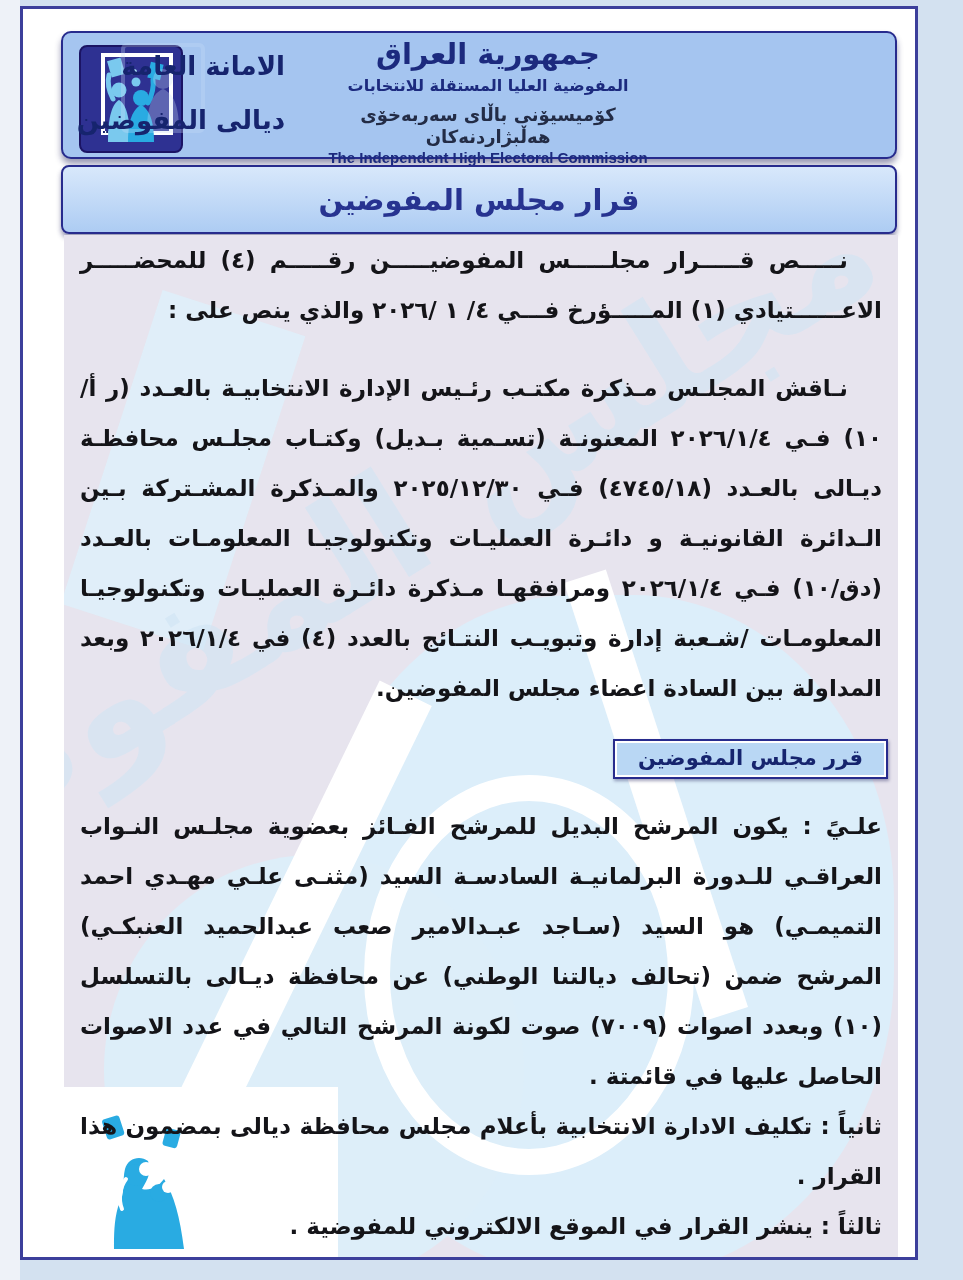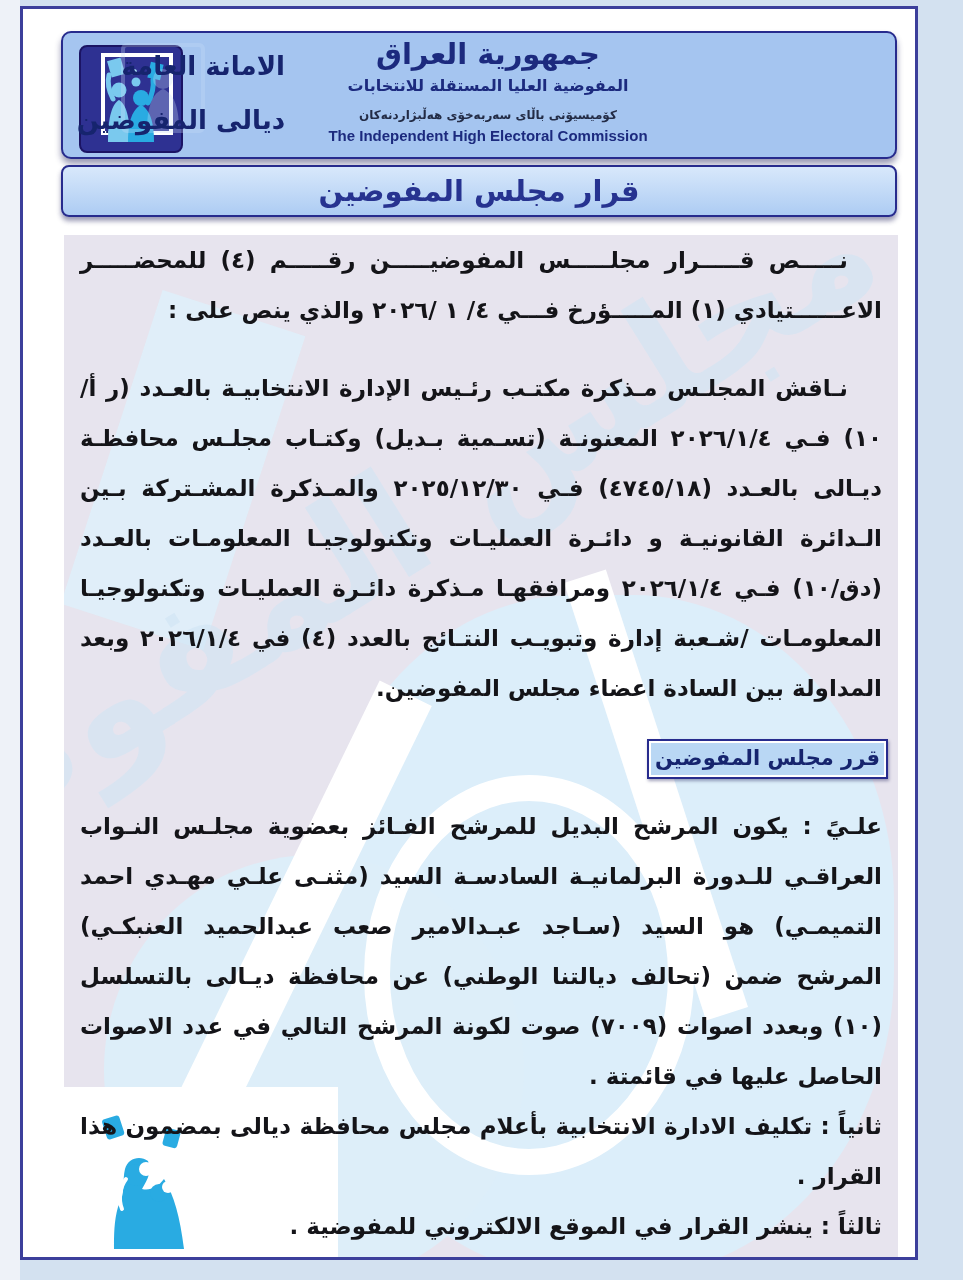--- a/index.html
+++ b/index.html
@@ -8,29 +8,29 @@
   .page{position:absolute;left:20px;top:6px;width:898px;height:1254px;background:#ffffff;
     border:3px solid #3c3f9b;box-sizing:border-box;}
   
   .header-band{position:absolute;left:38px;top:22px;width:836px;height:128px;
     background:#a5c5f0;border:2px solid #272b8d;border-radius:10px;
     box-shadow:0 5px 6px rgba(30,30,90,.45);box-sizing:border-box;}
   .logo{position:absolute;right:712px;top:12px;width:104px;height:108px;}
   .org-block{position:absolute;left:250px;top:4px;width:350px;text-align:center;color:#1c2a7e;}
   .org-ar1{font-size:29px;font-weight:bold;line-height:34px;}
   .org-ar2{font-size:16px;font-weight:bold;line-height:30px;}
-  .org-ku{font-size:12px;font-weight:bold;color:#232c46;line-height:22px;margin-top:3px;}
+  .org-ku{font-size:18px;font-weight:bold;color:#232c46;line-height:22px;margin-top:3px;}
   .org-en{font-family:"Liberation Sans",sans-serif;font-size:15px;font-weight:bold;
     color:#1c2a7e;line-height:20px;direction:ltr;}
   .secretariat{position:absolute;left:12px;top:18px;width:210px;text-align:right;
     color:#16246e;font-weight:bold;font-size:26px;line-height:30px;}
   .secretariat .l2{margin-top:24px;}
   .sec-wm{position:absolute;left:40px;top:8px;width:120px;height:108px;opacity:.30;}
   
-  .title-band{position:absolute;left:38px;top:156px;width:836px;height:52px;
+  .title-band{position:absolute;left:38px;top:156px;width:836px;height:69px;
     background:linear-gradient(#d8e8fb,#adccf3);border:2px solid #272b8d;border-radius:8px;
     box-shadow:0 4px 5px rgba(30,30,90,.45);box-sizing:border-box;
     display:flex;align-items:center;justify-content:center;
     color:#273390;font-weight:bold;font-size:29px;}
   
   .content{position:absolute;left:41px;top:226px;width:834px;height:1022px;
     background:#e7e4ee;overflow:hidden;direction:rtl;}
   .wm{position:absolute;z-index:0;}
   .wm-strip1{right:640px;top:70px;width:150px;height:330px;background:#def0fa;
     transform:rotate(18deg);opacity:.85;}
@@ -45,21 +45,21 @@
   .white-patch{left:-16px;top:852px;width:290px;height:190px;background:#ffffff;z-index:1;}
   .bottom-figure{position:absolute;left:12px;top:878px;width:170px;height:138px;z-index:2;}
   
   .para{position:relative;z-index:3;margin:0 16px;color:#141418;font-weight:bold;
     font-size:23px;line-height:50px;text-align:justify;text-align-last:right;}
   .p1{text-indent:34px;}
   .p2{margin-top:28px;text-indent:34px;}
   .badge-row{position:relative;z-index:3;margin:26px 10px 0 0;}
   .badge{display:inline-block;background:#b9d7f4;border:2px solid #272b8d;
     box-shadow:inset 0 0 0 2px #ffffff, 1px 2px 3px rgba(30,30,90,.4);
-    padding:5px 6px 7px;color:#16246e;font-weight:bold;font-size:21px;}
+    padding:5px 23px 7px;color:#16246e;font-weight:bold;font-size:21px;}
   .decision{position:relative;z-index:3;margin:0 16px;color:#141418;font-weight:bold;
     font-size:23px;line-height:50px;text-align:justify;text-align-last:right;}
   .decision.first{margin-top:22px;}
 </style>
 </head>
 <body>
 
 <div class="left-strip"></div>
 
 <div class="page">

